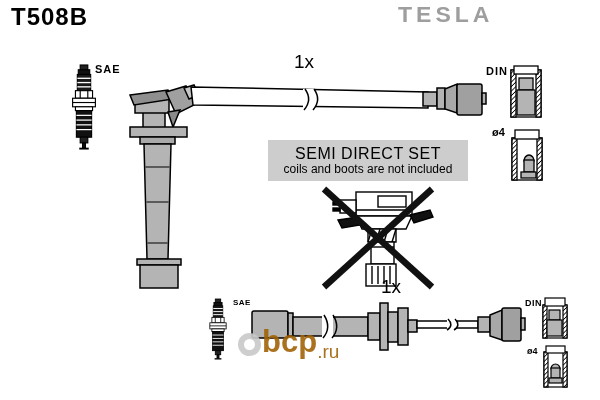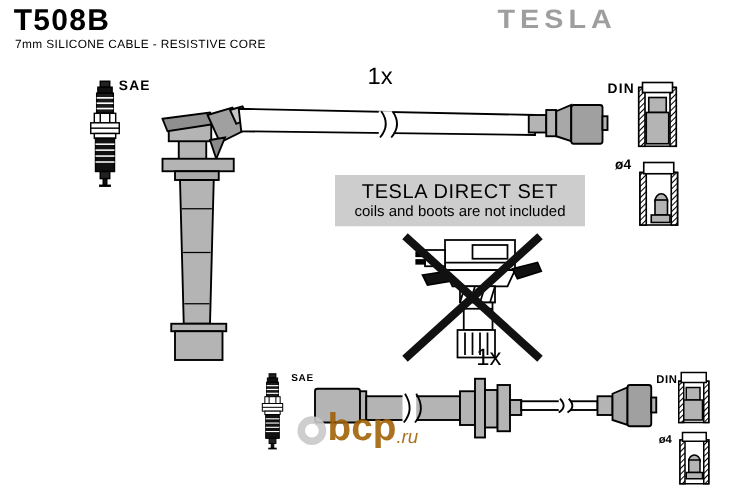--- a/index.html
+++ b/index.html
@@ -23,21 +23,21 @@
   .notice-sub{font-size:12px;line-height:13px;}
   .qty-bottom{left:381px;top:276px;font-size:19px;}
   .sae-bottom{left:233px;top:298px;font-size:8px;font-weight:bold;letter-spacing:.5px;}
   .din-bottom{left:525px;top:298px;font-size:9px;font-weight:bold;letter-spacing:.5px;}
   .dia-bottom{left:527px;top:346px;font-size:9px;font-weight:bold;}
   .watermark{
     left:238px;top:328px;display:flex;align-items:flex-start;color:#a16207;opacity:.9;
   }
   .wm-ring{width:11px;height:11px;border:6px solid #c9c9c9;border-radius:50%;margin-top:5px;margin-right:1px;}
   .wm-name{font-size:31px;font-weight:bold;line-height:28px;letter-spacing:0px;}
-  .wm-tld{font-size:15px;margin-top:13px;font-style:italic;}
+  .wm-tld{font-size:19px;margin-top:13px;}
   svg{position:absolute;left:0;top:0;}
 </style>
 </head>
 <body>
 
 <div class="stage">
 
   <svg width="600" height="400" viewBox="0 0 600 400">
     <defs>
       <pattern id="hatch" width="3.2" height="3.2" patternUnits="userSpaceOnUse" patternTransform="rotate(45)">
@@ -195,30 +195,29 @@
       <rect x="544" y="352" width="4" height="35" fill="url(#hatch)"></rect>
       <rect x="563" y="352" width="4" height="35" fill="url(#hatch)"></rect>
       <rect x="546" y="346" width="19" height="7" fill="#ffffff"></rect>
       <path d="M551,369 a4.5,5 0 0 1 9,0 Z" fill="#b4b4b4"></path>
       <rect x="551" y="368" width="9" height="10" fill="#b4b4b4"></rect>
       <rect x="549" y="378" width="13" height="5" fill="#b4b4b4"></rect>
     </g>
   </svg>
 
   <div class="abs part-number">T508B</div>
-  <div class="abs cable-spec">7mm SILICONE CABLE -  RESISTIVE CORE</div>
   <div class="abs brand-logo">TESLA</div>
 
   <div class="abs sae-top">SAE</div>
   <div class="abs qty-top">1x</div>
   <div class="abs din-top">DIN</div>
   <div class="abs dia-top">ø4</div>
 
   <div class="abs notice">
-    <div class="notice-title">TESLA DIRECT SET</div>
+    <div class="notice-title">SEMI DIRECT SET</div>
     <div class="notice-sub">coils and boots are not included</div>
   </div>
 
   <div class="abs qty-bottom">1x</div>
   <div class="abs sae-bottom">SAE</div>
   <div class="abs din-bottom">DIN</div>
   <div class="abs dia-bottom">ø4</div>
 
   <div class="abs watermark">
     <span class="wm-ring"></span>

